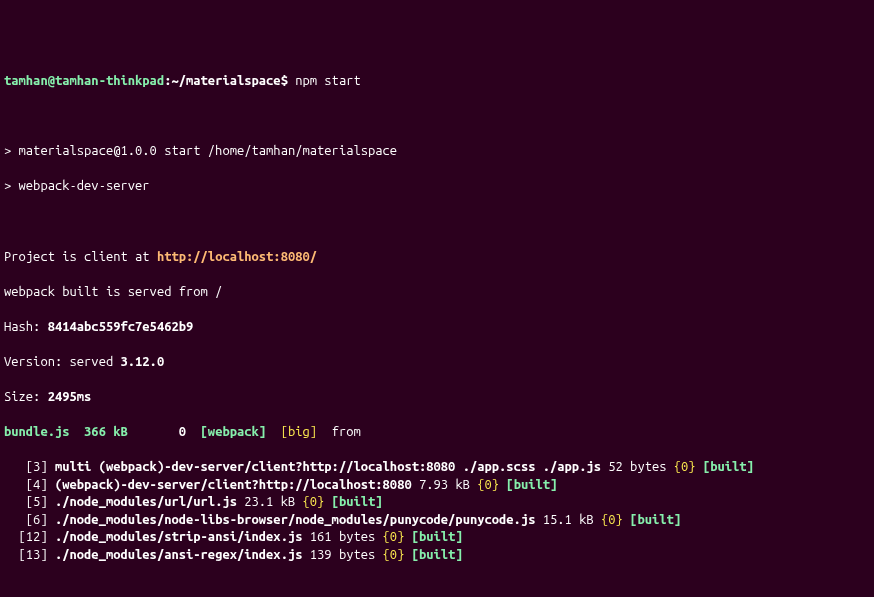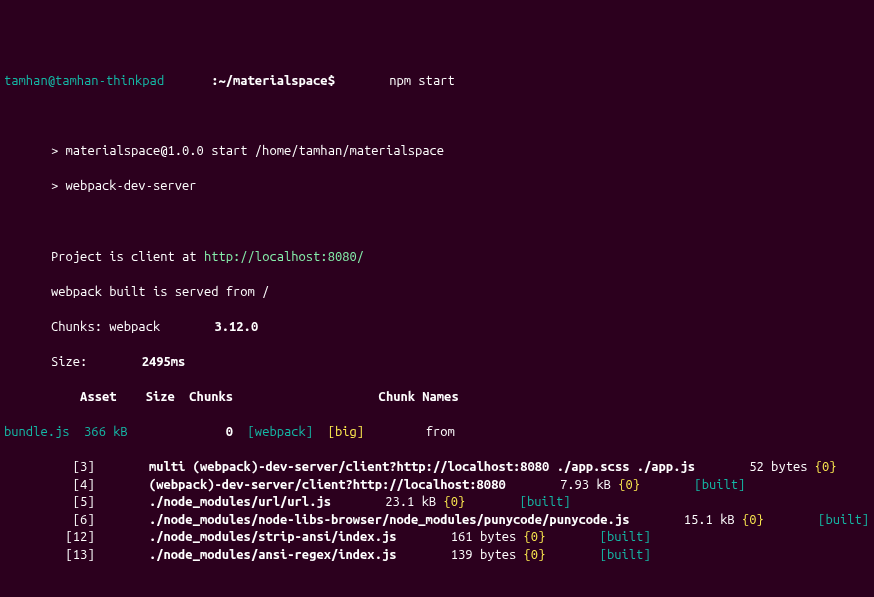--- a/index.html
+++ b/index.html
@@ -7,42 +7,42 @@
       background: #2c001e;
       color: #ffffff;
       font-family: "Ubuntu Mono", "DejaVu Sans Mono", monospace;
       font-size: 13px;
       line-height: 1.35;
       padding: 2px 4px;
       width: 874px;
       white-space: pre;
       overflow: hidden;
     }
-    .white { color: #ffffff; margin-left: 47px; }
+    .white { color: #ffffff; }
     .bold { font-weight: bold; }
-    .green { color: #14b8a6; font-weight: normal; }
+    .green { color: #86efac; font-weight: bold; }
     .yellow { color: #fce94f; font-weight: normal; }
-    .cyan { color: #86efac; font-weight: normal; margin-top: 16px; }
+    .cyan { color: #fdba74; font-weight: bold; margin-top: 16px; }
     .line { display: block; }
   </style>
 </head>
 <body>
 
 
 
 <div><span class="line"><span class="green bold">tamhan@tamhan-thinkpad</span><span class="white bold">:~/materialspace$ </span><span class="white">npm start</span></span>
 <span class="line"> </span>
 <span class="line white">&gt; materialspace@1.0.0 start /home/tamhan/materialspace</span>
 <span class="line white">&gt; webpack-dev-server</span>
 <span class="line"> </span>
 <span class="line"><span class="white">Project is client at </span><span class="cyan">http://localhost:8080/</span></span>
 <span class="line white">webpack built is served from /</span>
-<span class="line"><span class="white">Chunks: webpack </span><span class="white bold">3.12.0</span></span>
+<span class="line"><span class="white">Hash: </span><span class="white bold">8414abc559fc7e5462b9</span></span>
+<span class="line"><span class="white">Version: served </span><span class="white bold">3.12.0</span></span>
 <span class="line"><span class="white">Size: </span><span class="white bold">2495ms</span></span>
-<span class="line white bold">    Asset    Size  Chunks                    Chunk Names</span>
 <span class="line"><span class="green">bundle.js</span><span class="green">  366 kB</span><span class="white bold">       0  </span><span class="green">[webpack]</span><span class="yellow">  [big]  </span><span class="white">from</span></span>
 <div id="modules-container"><span class="line"><span class="white">   [3] </span><span class="white bold">multi (webpack)-dev-server/client?http://localhost:8080 ./app.scss ./app.js</span><span class="white"> 52 bytes </span><span class="yellow">{0}</span><span class="white"> </span><span class="green">[built]</span></span><span class="line"><span class="white">   [4] </span><span class="white bold">(webpack)-dev-server/client?http://localhost:8080</span><span class="white"> 7.93 kB </span><span class="yellow">{0}</span><span class="white"> </span><span class="green">[built]</span></span><span class="line"><span class="white">   [5] </span><span class="white bold">./node_modules/url/url.js</span><span class="white"> 23.1 kB </span><span class="yellow">{0}</span><span class="white"> </span><span class="green">[built]</span></span><span class="line"><span class="white">   [6] </span><span class="white bold">./node_modules/node-libs-browser/node_modules/punycode/punycode.js</span><span class="white"> 15.1 kB </span><span class="yellow">{0}</span><span class="white"> </span><span class="green">[built]</span></span><span class="line"><span class="white">  [12] </span><span class="white bold">./node_modules/strip-ansi/index.js</span><span class="white"> 161 bytes </span><span class="yellow">{0}</span><span class="white"> </span><span class="green">[built]</span></span><span class="line"><span class="white">  [13] </span><span class="white bold">./node_modules/ansi-regex/index.js</span><span class="white"> 139 bytes </span><span class="yellow">{0}</span><span class="white"> </span><span class="green">[built]</span></span></div>
 
 
 
 </div>
 
 
 
 

